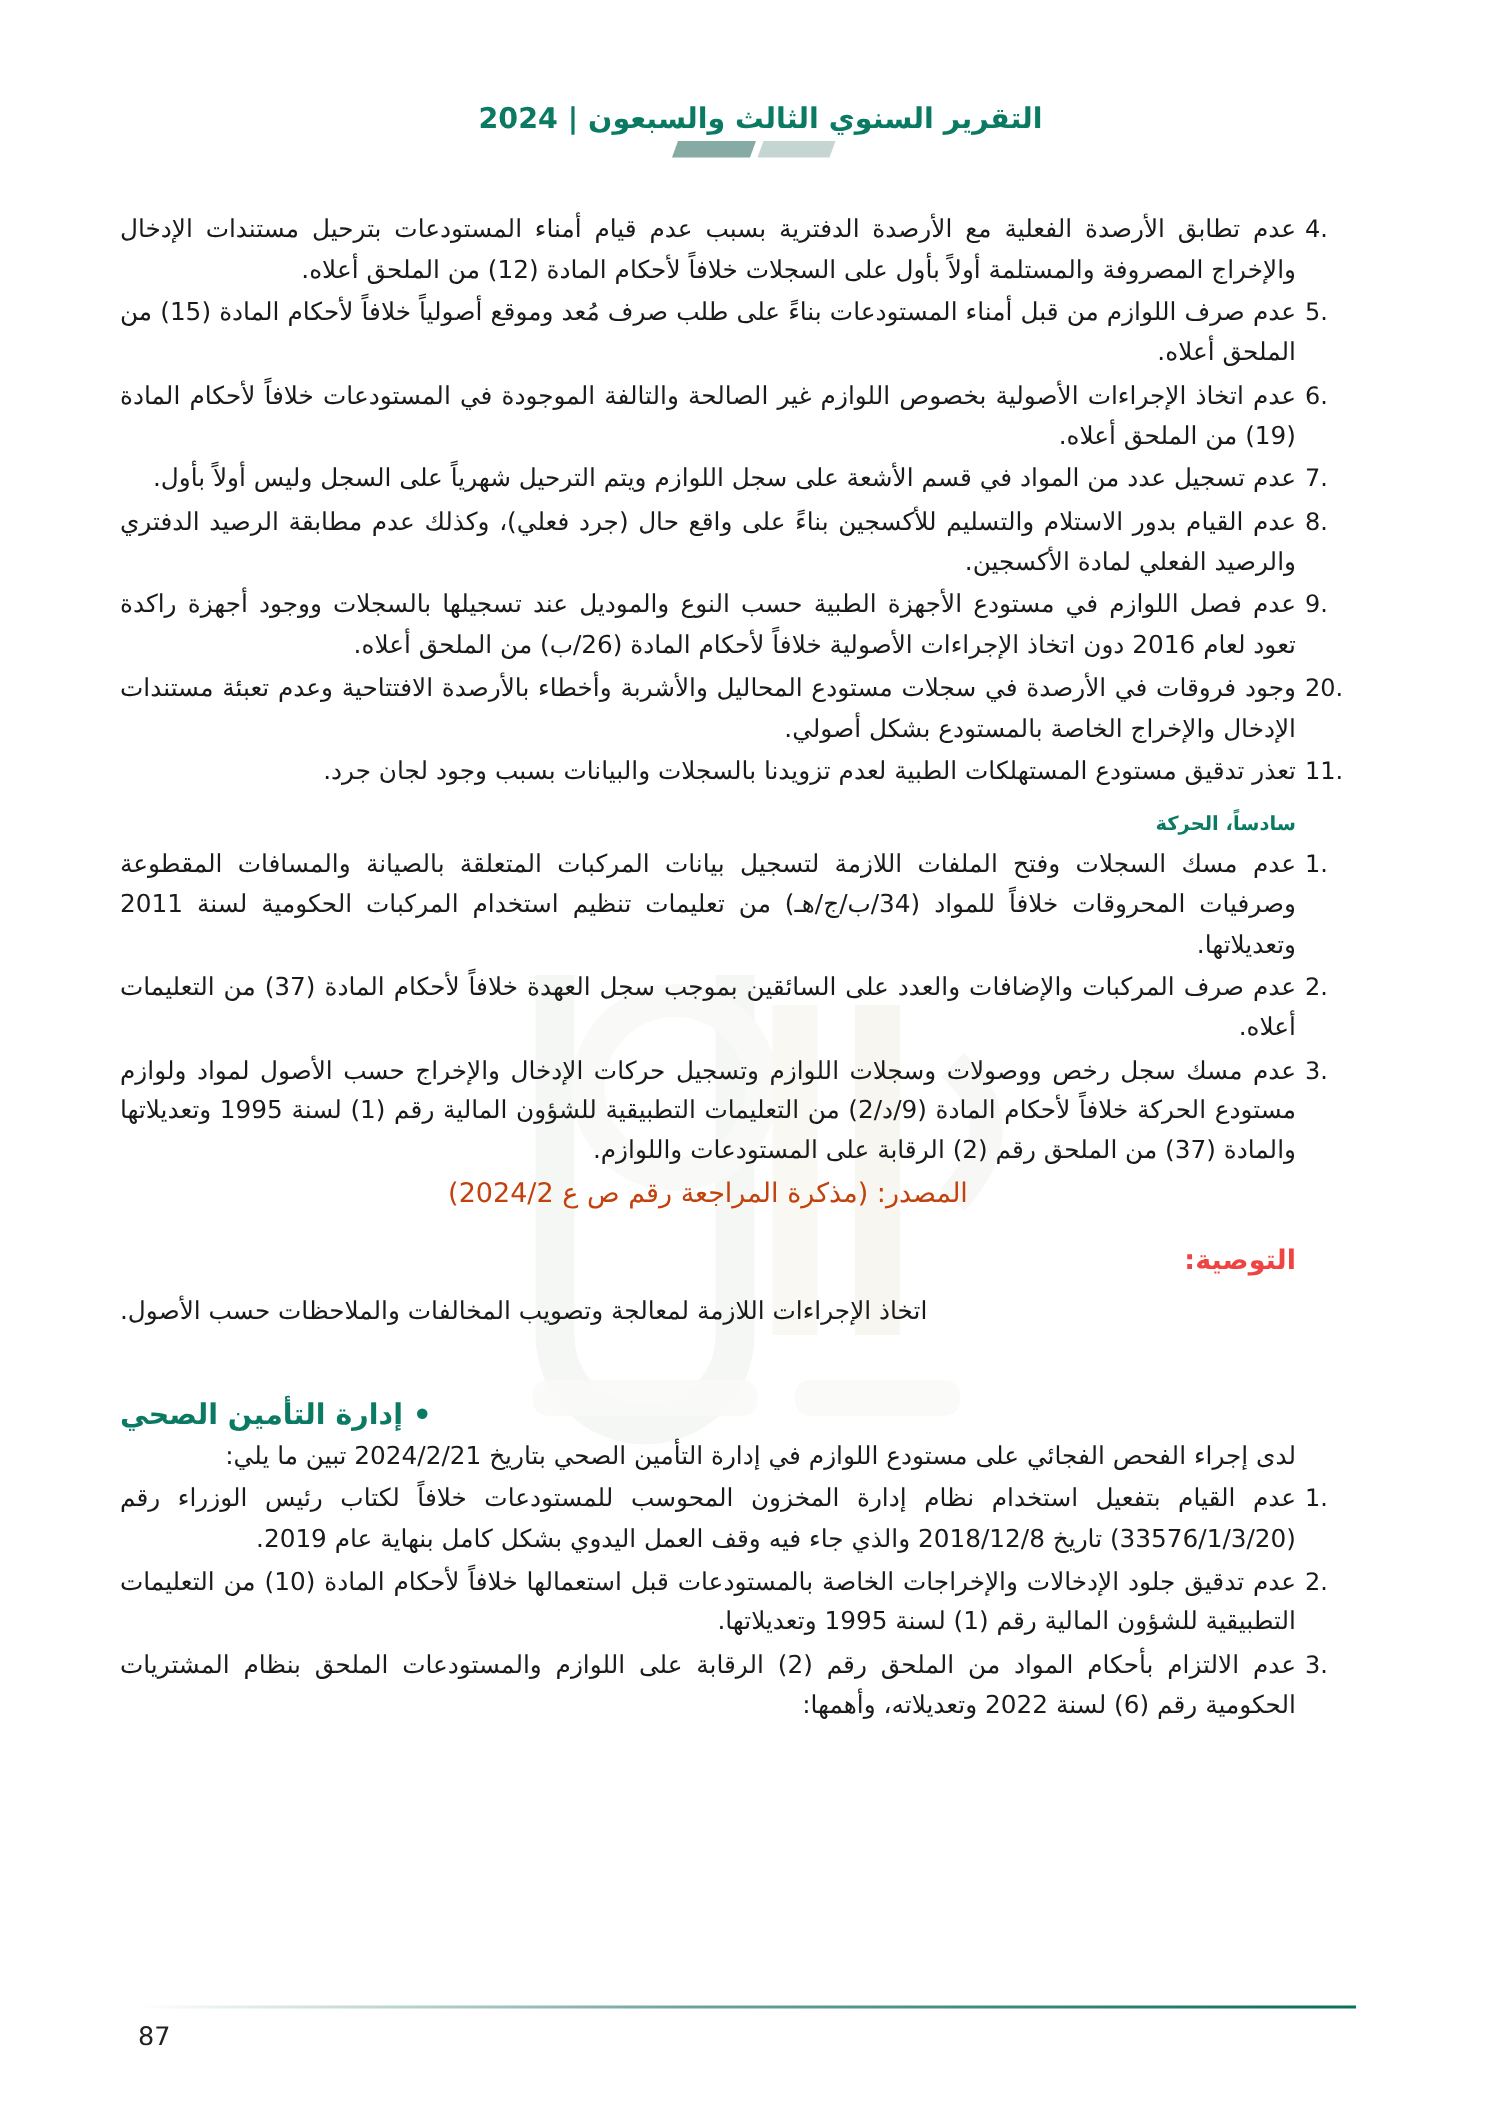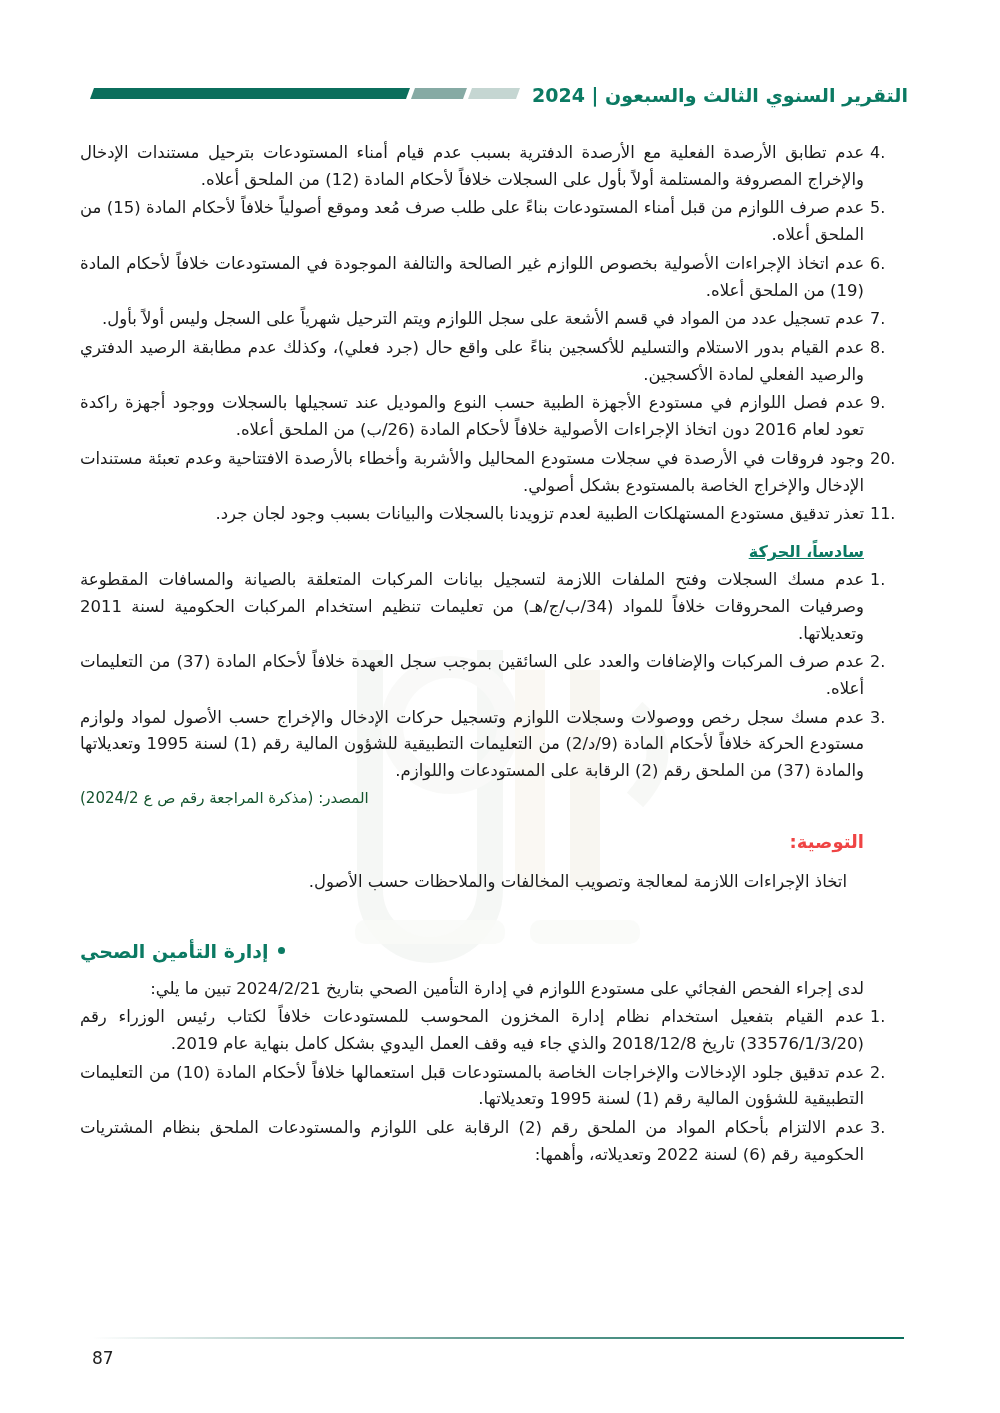--- a/index.html
+++ b/index.html
@@ -31,27 +31,27 @@
     height: 460px;
     pointer-events: none;
     z-index: 0;
     opacity: 0.30;
   }
   .watermark svg { width: 100%; height: 100%; display: block; }
 
   
   .page-header {
     position: absolute;
-    top: 86px;
+    top: 70px;
     right: 92px;
     left: 92px;
     height: 40px;
     display: flex;
-    flex-direction: row;
-    align-items: flex-start;
+    flex-direction: column;
+    align-items: center;
     z-index: 2;
   }
   .header-title {
     color: #0b7a63;
     font-size: 19px;
     font-weight: bold;
     white-space: nowrap;
     letter-spacing: -0.2px;
     line-height: 1;
     padding-left: 14px;
@@ -107,60 +107,59 @@
     direction: ltr;
     unicode-bidi: isolate;
   }
   ol.num-list > li .li-text {
     display: block;
   }
 
   
   .teal-heading {
     color: #0b7a63;
-    font-size: 16px;
+    font-size: 13px;
     font-weight: bold;
     margin: 14px 0 6px 0;
     text-align: right;
-    text-decoration: underline;
   }
   .teal-heading.indented { padding-right: 44px; }
 
   
   .source-note {
-    color: #14532d;
-    font-size: 15px;
+    color: #c2410c;
+    font-size: 18px;
     margin: 4px 0 0 0;
     padding-right: 44px;
-    text-align: left;
+    text-align: center;
   }
 
   
   .label-heading {
     color: #ef4444;
     font-size: 18px;
     font-weight: bold;
     margin: 24px 0 10px 0;
     padding-right: 44px;
     text-align: right;
   }
   .label-body {
     font-size: 16.5px;
     line-height: 1.62;
-    margin: 17px;
-    padding-right: 44px;
-    text-align: right;
+    margin: 0;
+    padding-right: 44px;
+    text-align: left;
   }
 
   
   .dept-heading {
     color: #0b7a63;
     font-size: 19px;
     font-weight: bold;
-    margin: 44px 0 14px 0;
+    margin: 44px 0 4px 0;
     padding-right: 24px;
     text-align: right;
     display: flex;
     flex-direction: row;
     justify-content: flex-end;
     align-items: center;
     gap: 9px;
   }
   .dept-bullet {
     display: inline-block;

